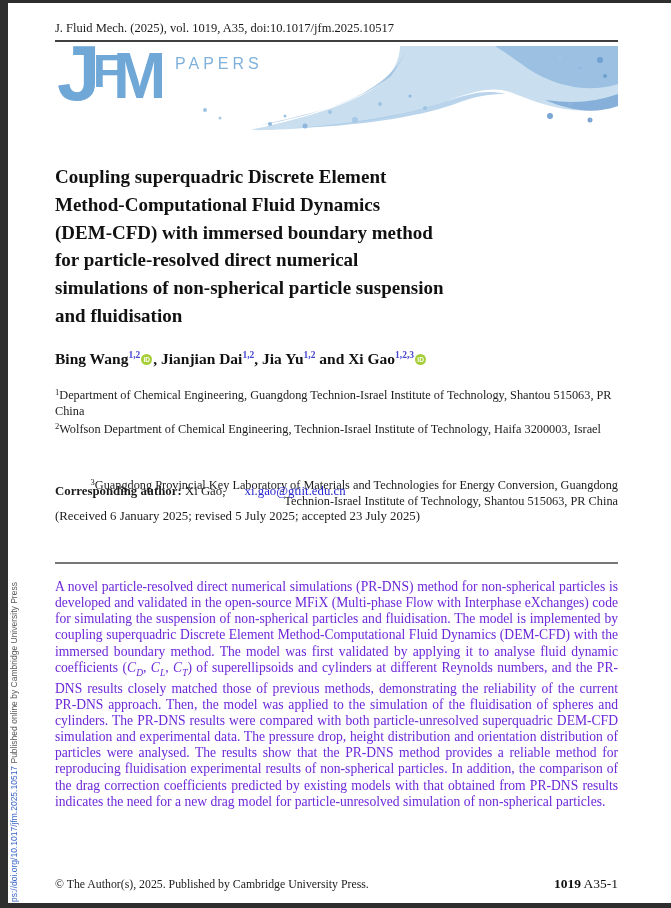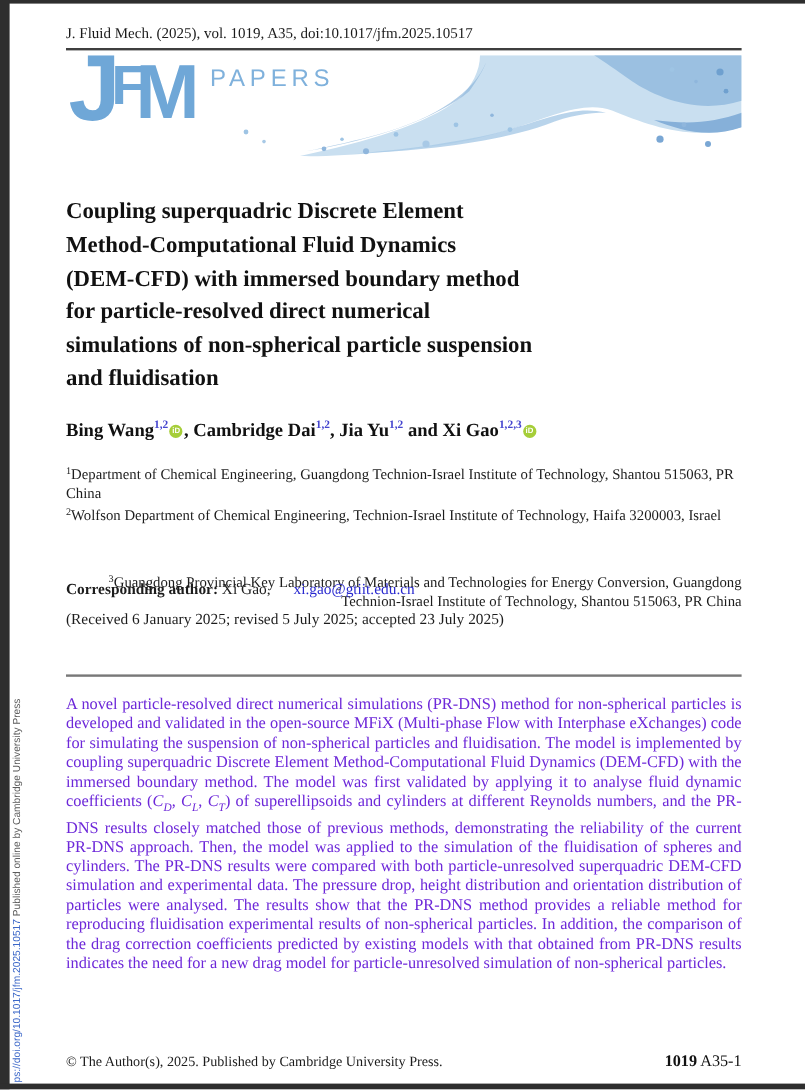--- a/index.html
+++ b/index.html
@@ -21,21 +21,21 @@
   .header-line { position:absolute; top:21px; left:0; width:100%; font-size:12.5px; color:#1a1a1a; }
   .header-line .it { }
 
   .rule-top { position:absolute; top:40px; left:0; width:100%; height:2px; background:#3f3f3f; }
 
   .banner { position:absolute; top:46px; left:0; width:100%; height:85px; }
   .logo { position:absolute; left:2px; top:0; width:140px; height:85px; font-family:"Liberation Sans", sans-serif; font-weight:bold; }
   .logo .lj { position:absolute; left:0;  top:-12px; font-size:78px; line-height:1; letter-spacing:-3px; }
   .logo .lf { position:absolute; left:36px; top:2px;  font-size:46px; line-height:1; letter-spacing:-2px; }
   .logo .lm { position:absolute; left:56px; top:-2px; font-size:64px; line-height:1; letter-spacing:-3px; }
-  .logo .papers { position:absolute; left:118px; top:9px; font-size:20px; font-weight:normal; letter-spacing:4px; }
+  .logo .papers { position:absolute; left:118px; top:9px; font-size:16px; font-weight:normal; letter-spacing:4px; }
   .splash { position:absolute; right:0; top:0; width:423px; height:85px; }
 
   .title { position:absolute; top:163px; left:0; width:100%; font-size:19px; font-weight:bold; line-height:27.8px; color:#111; }
 
   .authors { position:absolute; top:350px; left:0; width:100%; font-size:15.5px; font-weight:bold; color:#111; }
   .authors sup { font-size:9.5px; font-weight:bold; color:#4545cf; vertical-align:6px; }
   .orcid { display:inline-block; width:11px; height:11px; border-radius:50%; background:#a6ce39; color:#ffffff;
            font-family:"Liberation Sans", sans-serif; font-size:6.5px; font-weight:bold; text-align:center;
            line-height:11px; vertical-align:2px; margin:0 1px; }
 
@@ -113,21 +113,21 @@
 
     <div class="title">
       <div>Coupling superquadric Discrete Element</div>
       <div>Method-Computational Fluid Dynamics</div>
       <div>(DEM-CFD) with immersed boundary method</div>
       <div>for particle-resolved direct numerical</div>
       <div>simulations of non-spherical particle suspension</div>
       <div>and fluidisation</div>
     </div>
 
-    <div class="authors"><span><span>Bing Wang</span><sup>1,2</sup><span class="orcid"><span>iD</span></span><span>, </span></span><span><span>Cambridge Dai</span><sup>1,2</sup><span>, </span></span><span><span>Jia Yu</span><sup>1,2</sup><span> and </span></span><span><span>Xi Gao</span><sup>1,2,3</sup><span class="orcid"><span>iD</span></span></span></div>
+    <div class="authors"><span><span>Bing Wang</span><sup>1,2</sup><span class="orcid"><span>iD</span></span><span>, </span></span><span><span>Jianjian Dai</span><sup>1,2</sup><span>, </span></span><span><span>Jia Yu</span><sup>1,2</sup><span> and </span></span><span><span>Xi Gao</span><sup>1,2,3</sup><span class="orcid"><span>iD</span></span></span></div>
 
     <div class="affil affil-1"><sup>1</sup><span>Department of Chemical Engineering, Guangdong Technion-Israel Institute of Technology, Shantou 515063, PR China</span></div>
     <div class="affil affil-2"><sup>2</sup><span>Wolfson Department of Chemical Engineering, Technion-Israel Institute of Technology, Haifa 3200003, Israel</span></div>
     <div class="affil affil-3"><sup>3</sup><span>Guangdong Provincial Key Laboratory of Materials and Technologies for Energy Conversion, Guangdong Technion-Israel Institute of Technology, Shantou 515063, PR China</span></div>
 
     <div class="corresponding"><span class="lbl">Corresponding author:</span><span> Xi Gao, </span><a class="email" href="#">xi.gao@gtiit.edu.cn</a></div>
 
     <div class="dates">(Received 6 January 2025; revised 5 July 2025; accepted 23 July 2025)</div>
 
     <div class="rule-abstract"></div>

